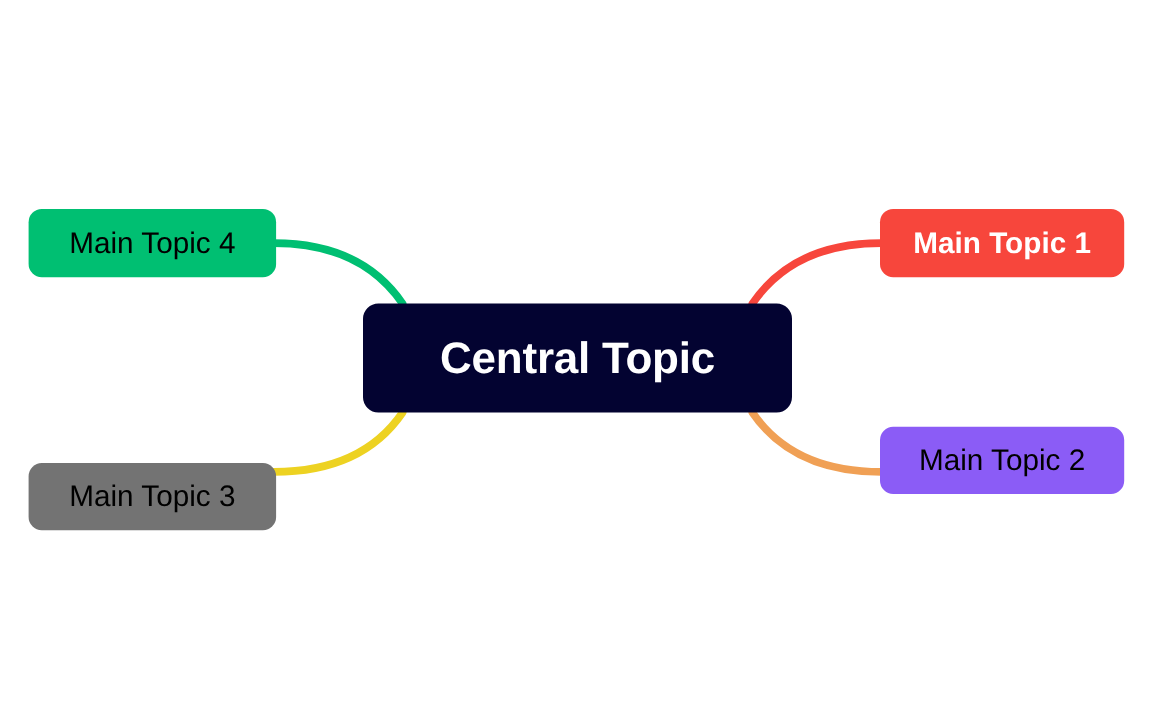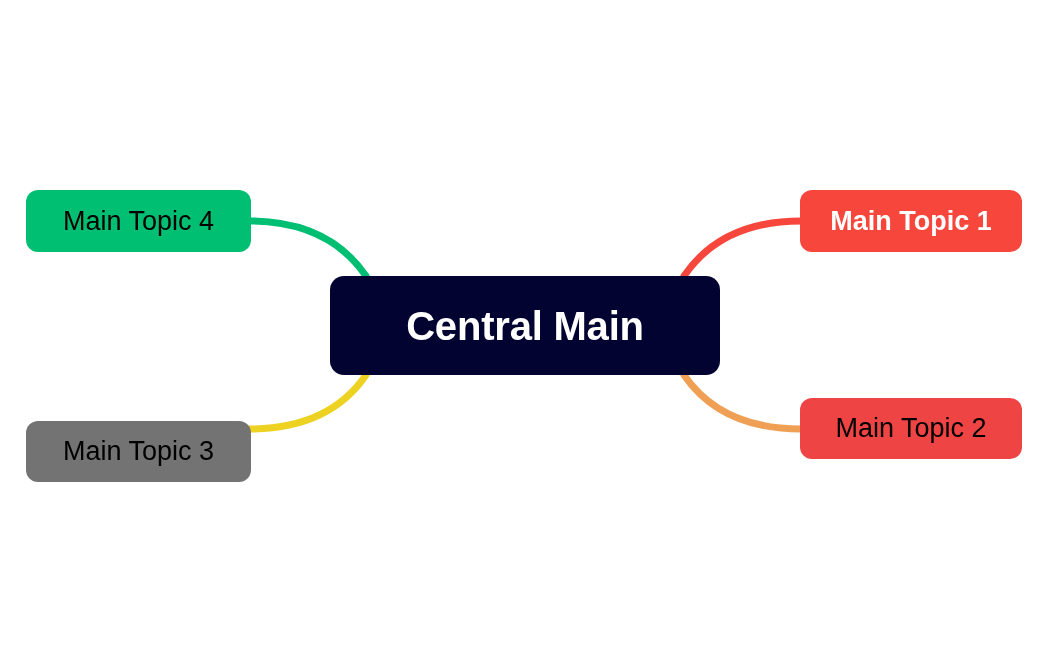--- a/index.html
+++ b/index.html
@@ -74,24 +74,24 @@
   }
   #node-topic-1 {
     left: 800px;
     top: 190px;
     width: 222px;
     height: 62px;
     background: #f7463c;
   }
   #node-topic-2 {
     left: 800px;
-    top: 398px;
+    top: 388px;
     width: 222px;
     height: 61px;
-    background: #ef4444;
+    background: #8b5cf6;
   }
   #node-topic-4 .node-label,
   #node-topic-3 .node-label,
   #node-topic-2 .node-label {
     color: #000000;
     font-size: 27px;
     font-weight: 500;
   }
   #node-topic-1 .node-label {
     color: #ffffff;
@@ -113,21 +113,21 @@
 
   <div class="node" id="node-topic-4">
     <span class="node-label">Main Topic 4</span>
   </div>
 
   <div class="node" id="node-topic-3">
     <span class="node-label">Main Topic 3</span>
   </div>
 
   <div class="node" id="node-central">
-    <span class="node-label">Central Main</span>
+    <span class="node-label">Central Topic</span>
   </div>
 
   <div class="node" id="node-topic-1">
     <span class="node-label">Main Topic 1</span>
   </div>
 
   <div class="node" id="node-topic-2">
     <span class="node-label">Main Topic 2</span>
   </div>
 

